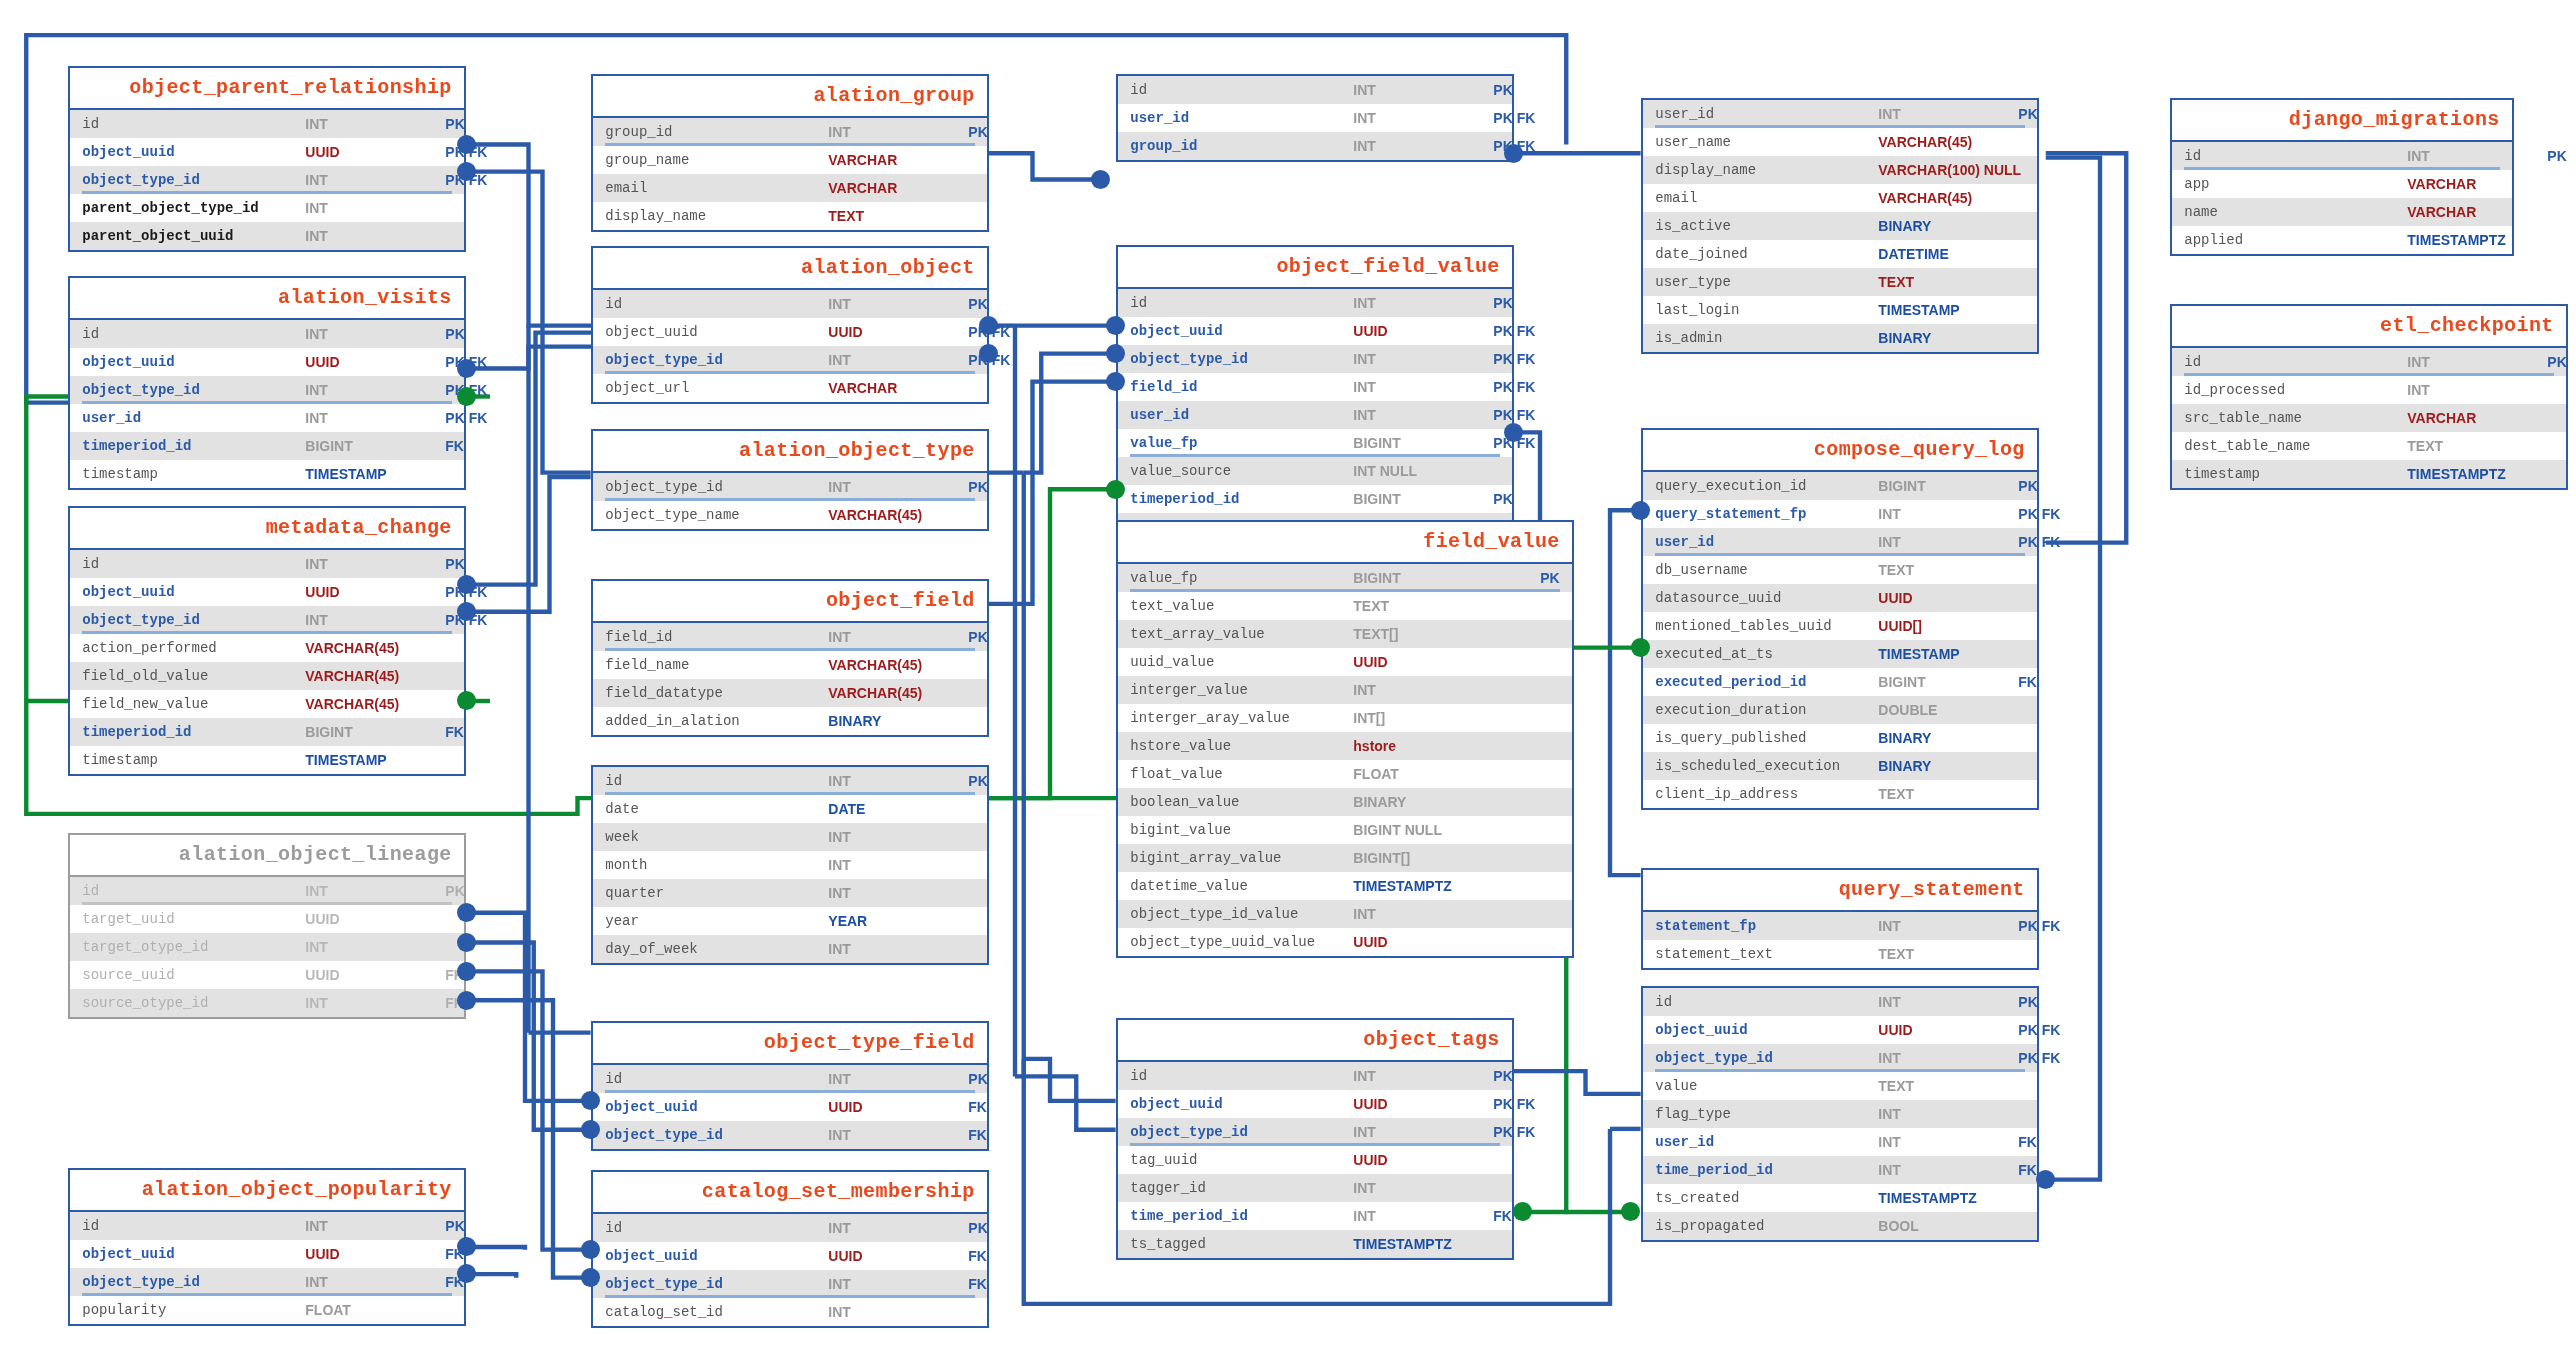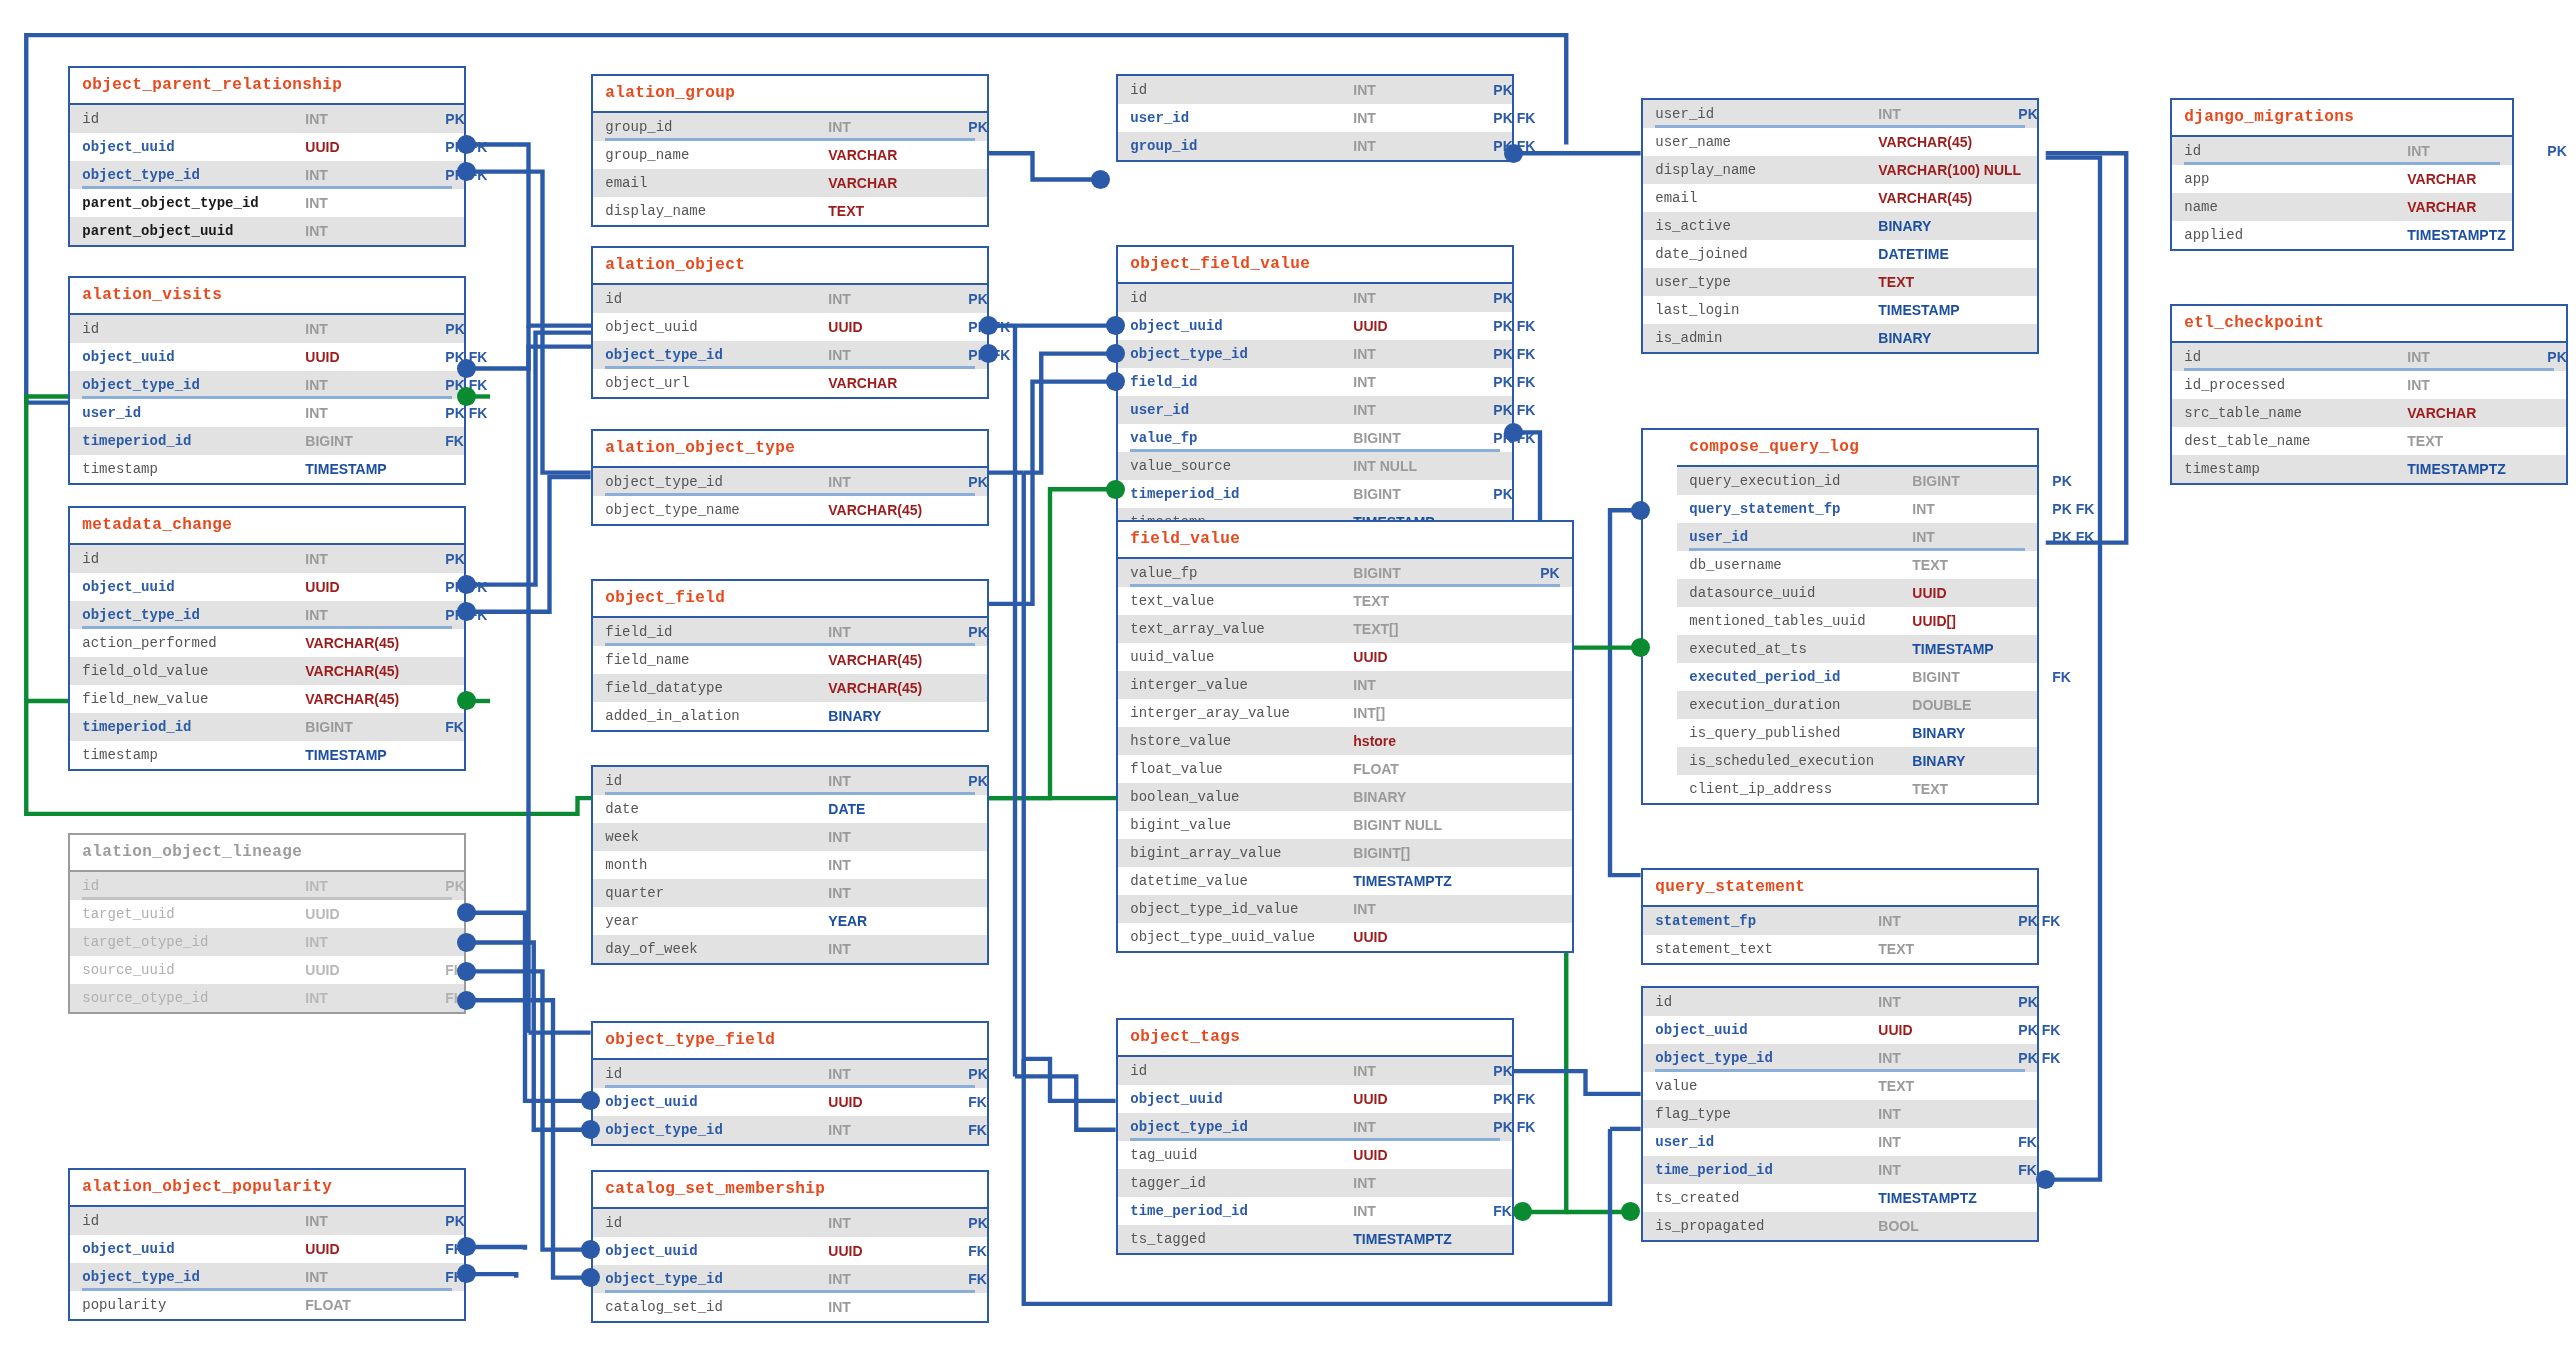--- a/index.html
+++ b/index.html
@@ -14,25 +14,26 @@
     position:absolute;
     border:2.6px solid #2b5aa8;
     background:#ffffff;
     box-sizing:border-box;
     z-index:5;
   }
   .tbl .title{
     font-family:"Liberation Mono", monospace;
     font-weight:bold;
     color:#e8491d;
-    font-size:16px;
+    font-size:20px;
     padding:7.9px 12.3px 8.8px 12.3px;
     border-bottom:2.6px solid #2b5aa8;
     letter-spacing:0.4px;
     white-space:nowrap;
+    text-align:right;
   }
   .row{
     display:flex;
     align-items:center;
     height:28px;
     padding:0 8.8px 0 12.3px;
     box-sizing:border-box;
     font-size:14px;
     position:relative;
   }
@@ -703,21 +704,21 @@
         <span class="name n-plain">last_login</span>
         <span class="type t-blue">TIMESTAMP</span>
         <span class="key"></span>
       </div>
       <div class="row alt">
         <span class="name n-plain">is_admin</span>
         <span class="type t-blue">BINARY</span>
         <span class="key"></span>
       </div>
     </div>
-    <div class="tbl" style="left: 1641px; top: 428px; width: 398px; padding-left: 34px;">
+    <div class="tbl" style="left: 1641px; top: 428px; width: 398px;">
       <div class="title">compose_query_log</div>
       <div class="row alt">
         <span class="name n-plain">query_execution_id</span>
         <span class="type t-grey">BIGINT</span>
         <span class="key">PK</span>
       </div>
       <div class="row">
         <span class="name n-key">query_statement_fp</span>
         <span class="type t-grey">INT</span>
         <span class="key">PK FK</span>

